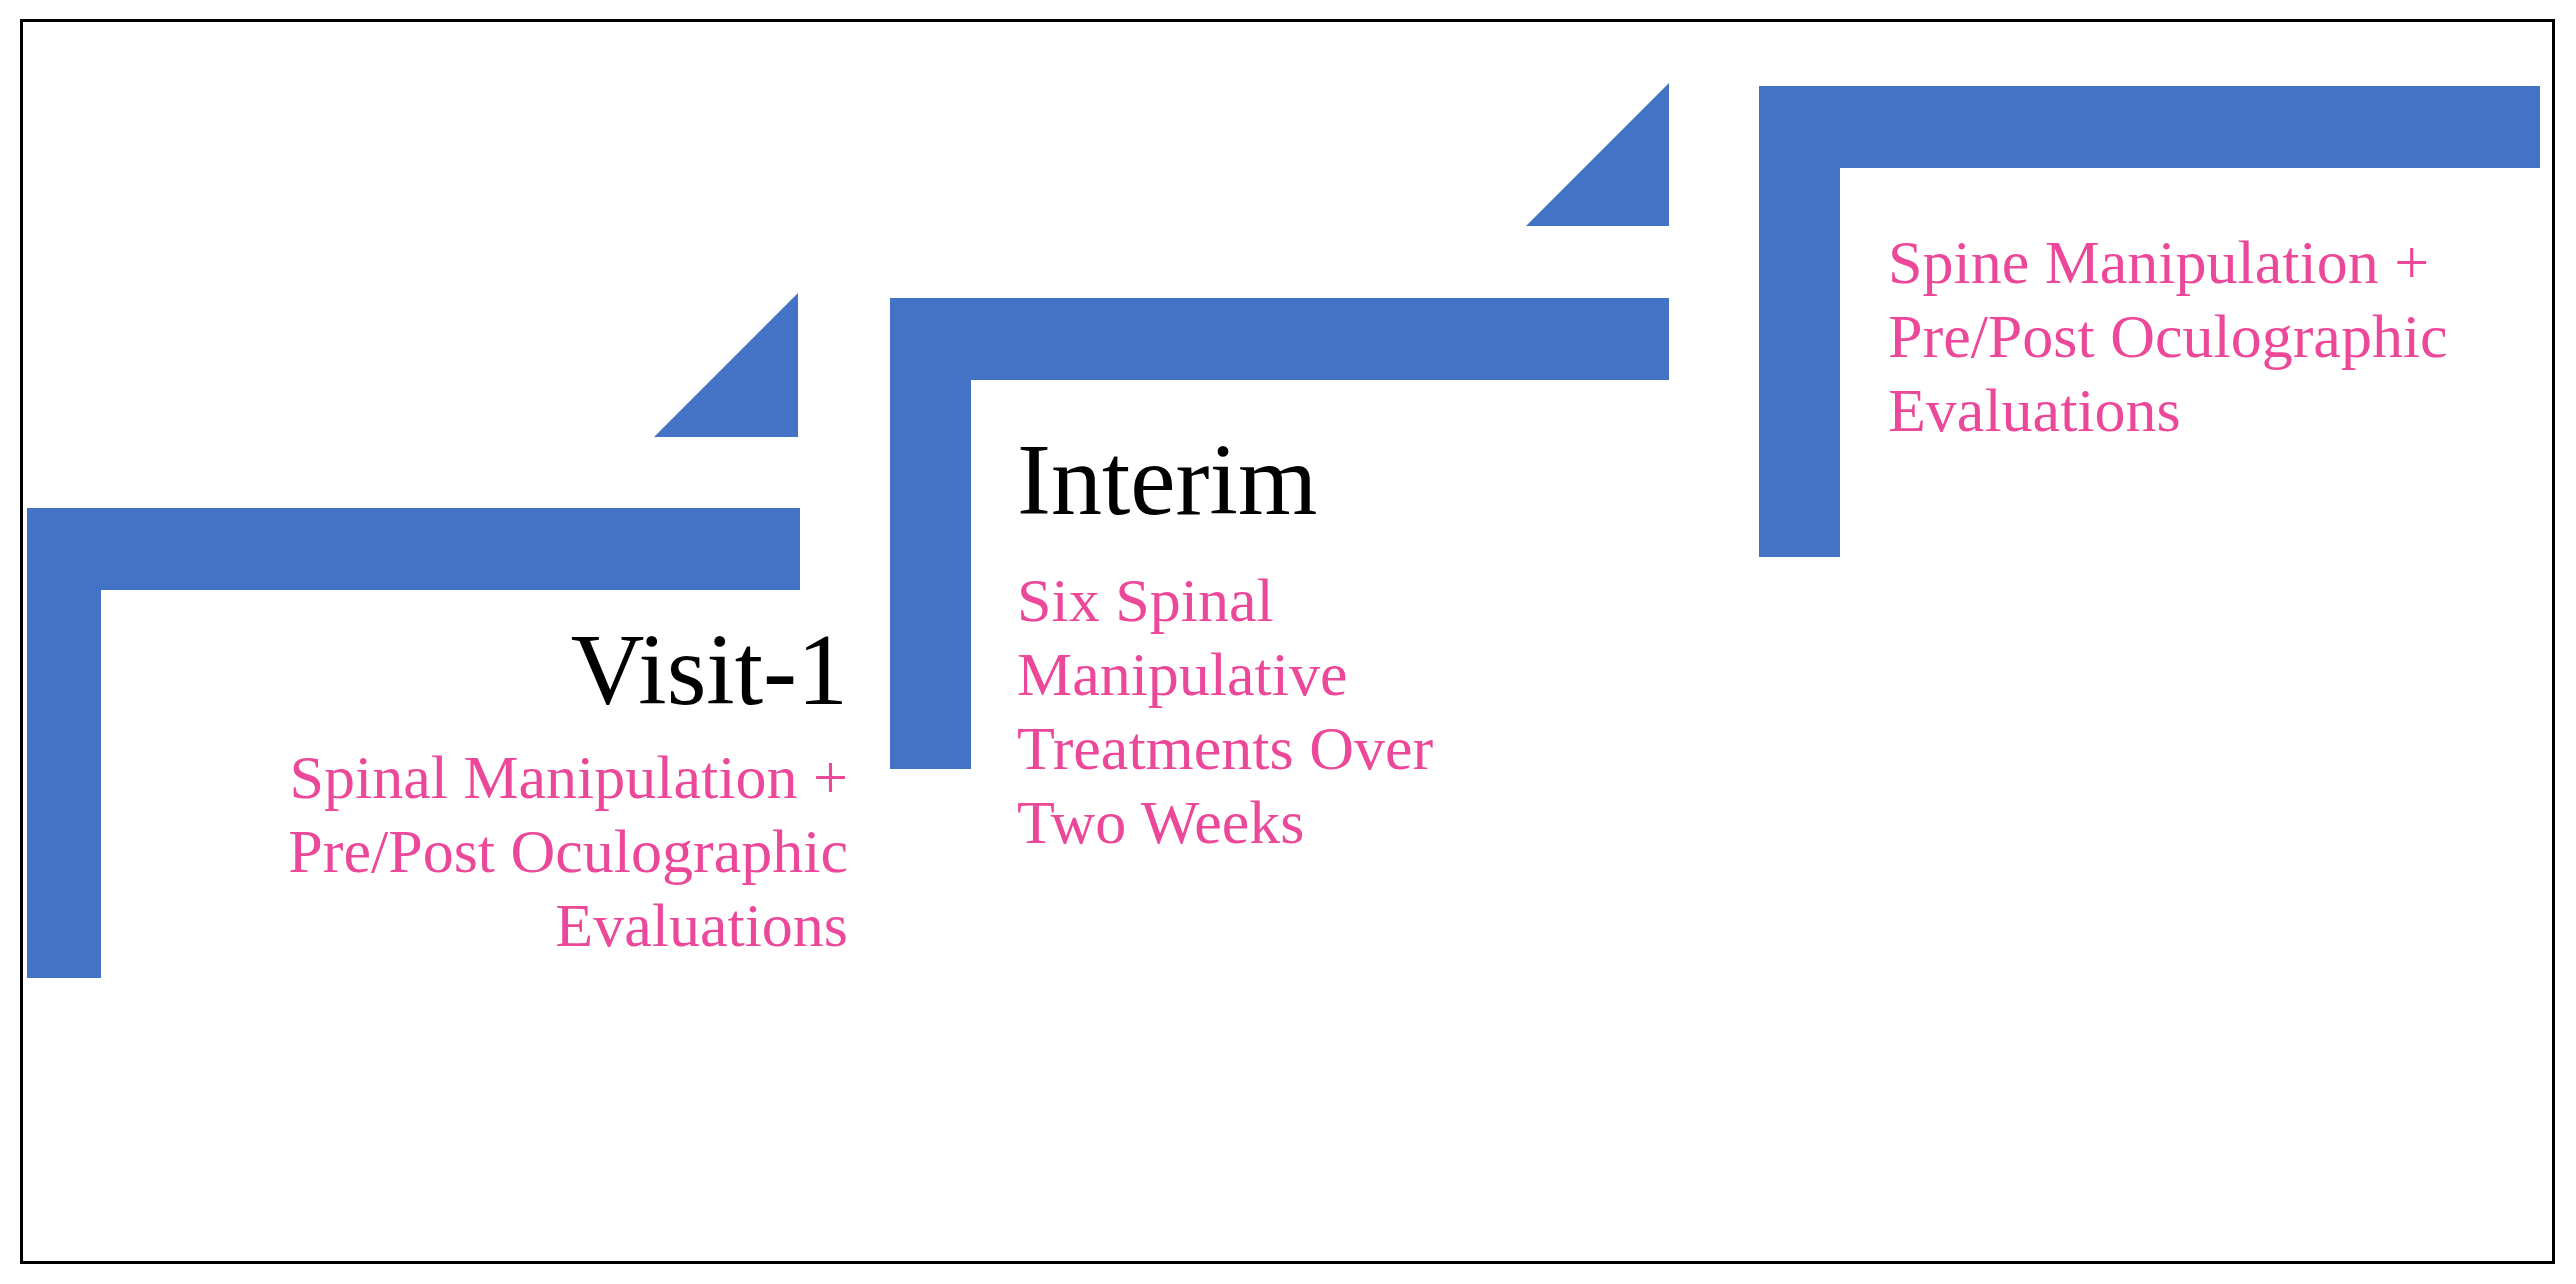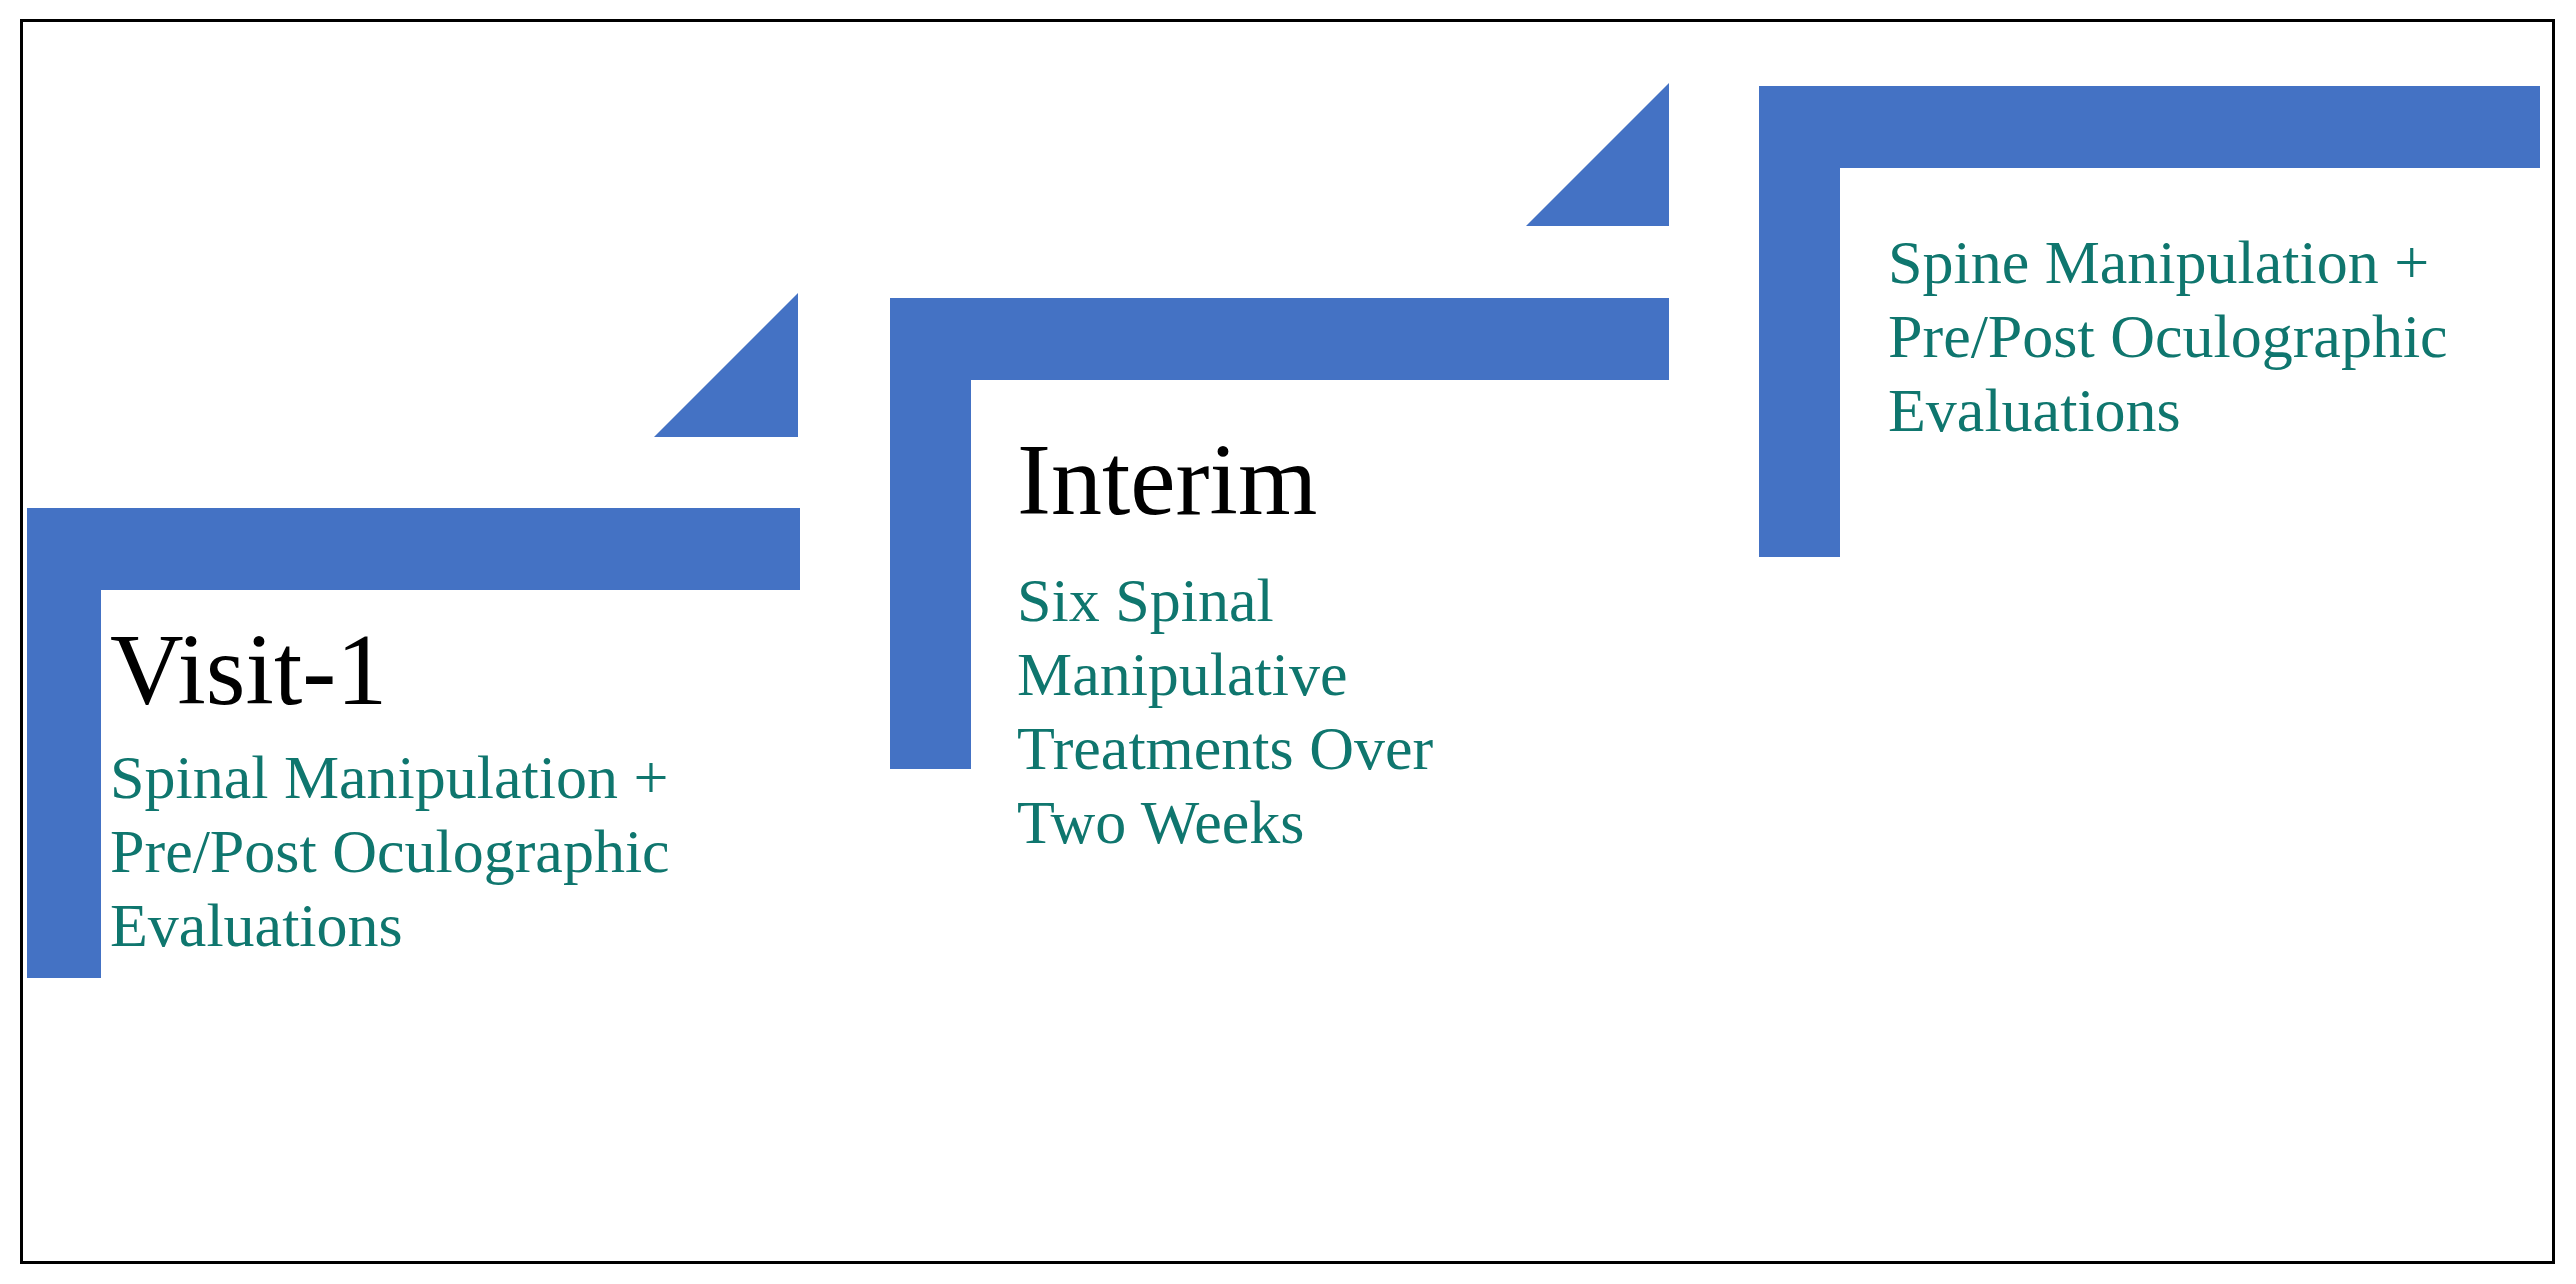--- a/index.html
+++ b/index.html
@@ -79,25 +79,25 @@
     font-weight: normal;
     margin: 0;
     white-space: nowrap;
     color: #000000;
   }
 
   .stage-desc {
     font-size: 62px;
     line-height: 74px;
     margin: 0;
-    color: #0f766e;
+    color: #ec4899;
   }
 
   
-  #text-1          { left: 110px;  top: 619px;  width: 738px; }
+  #text-1          { left: 110px;  top: 619px;  width: 738px; text-align: right; }
   #text-1 .stage-desc { margin-top: 19px; }
 
   
   #text-2          { left: 1017px; top: 429px;  width: 538px; }
   #text-2 .stage-desc { margin-top: 32px; }
 
   
   #text-3          { left: 1888px; top: 194px;  width: 677px; }
   #text-3 .stage-desc { margin-top: 31px; }
 

